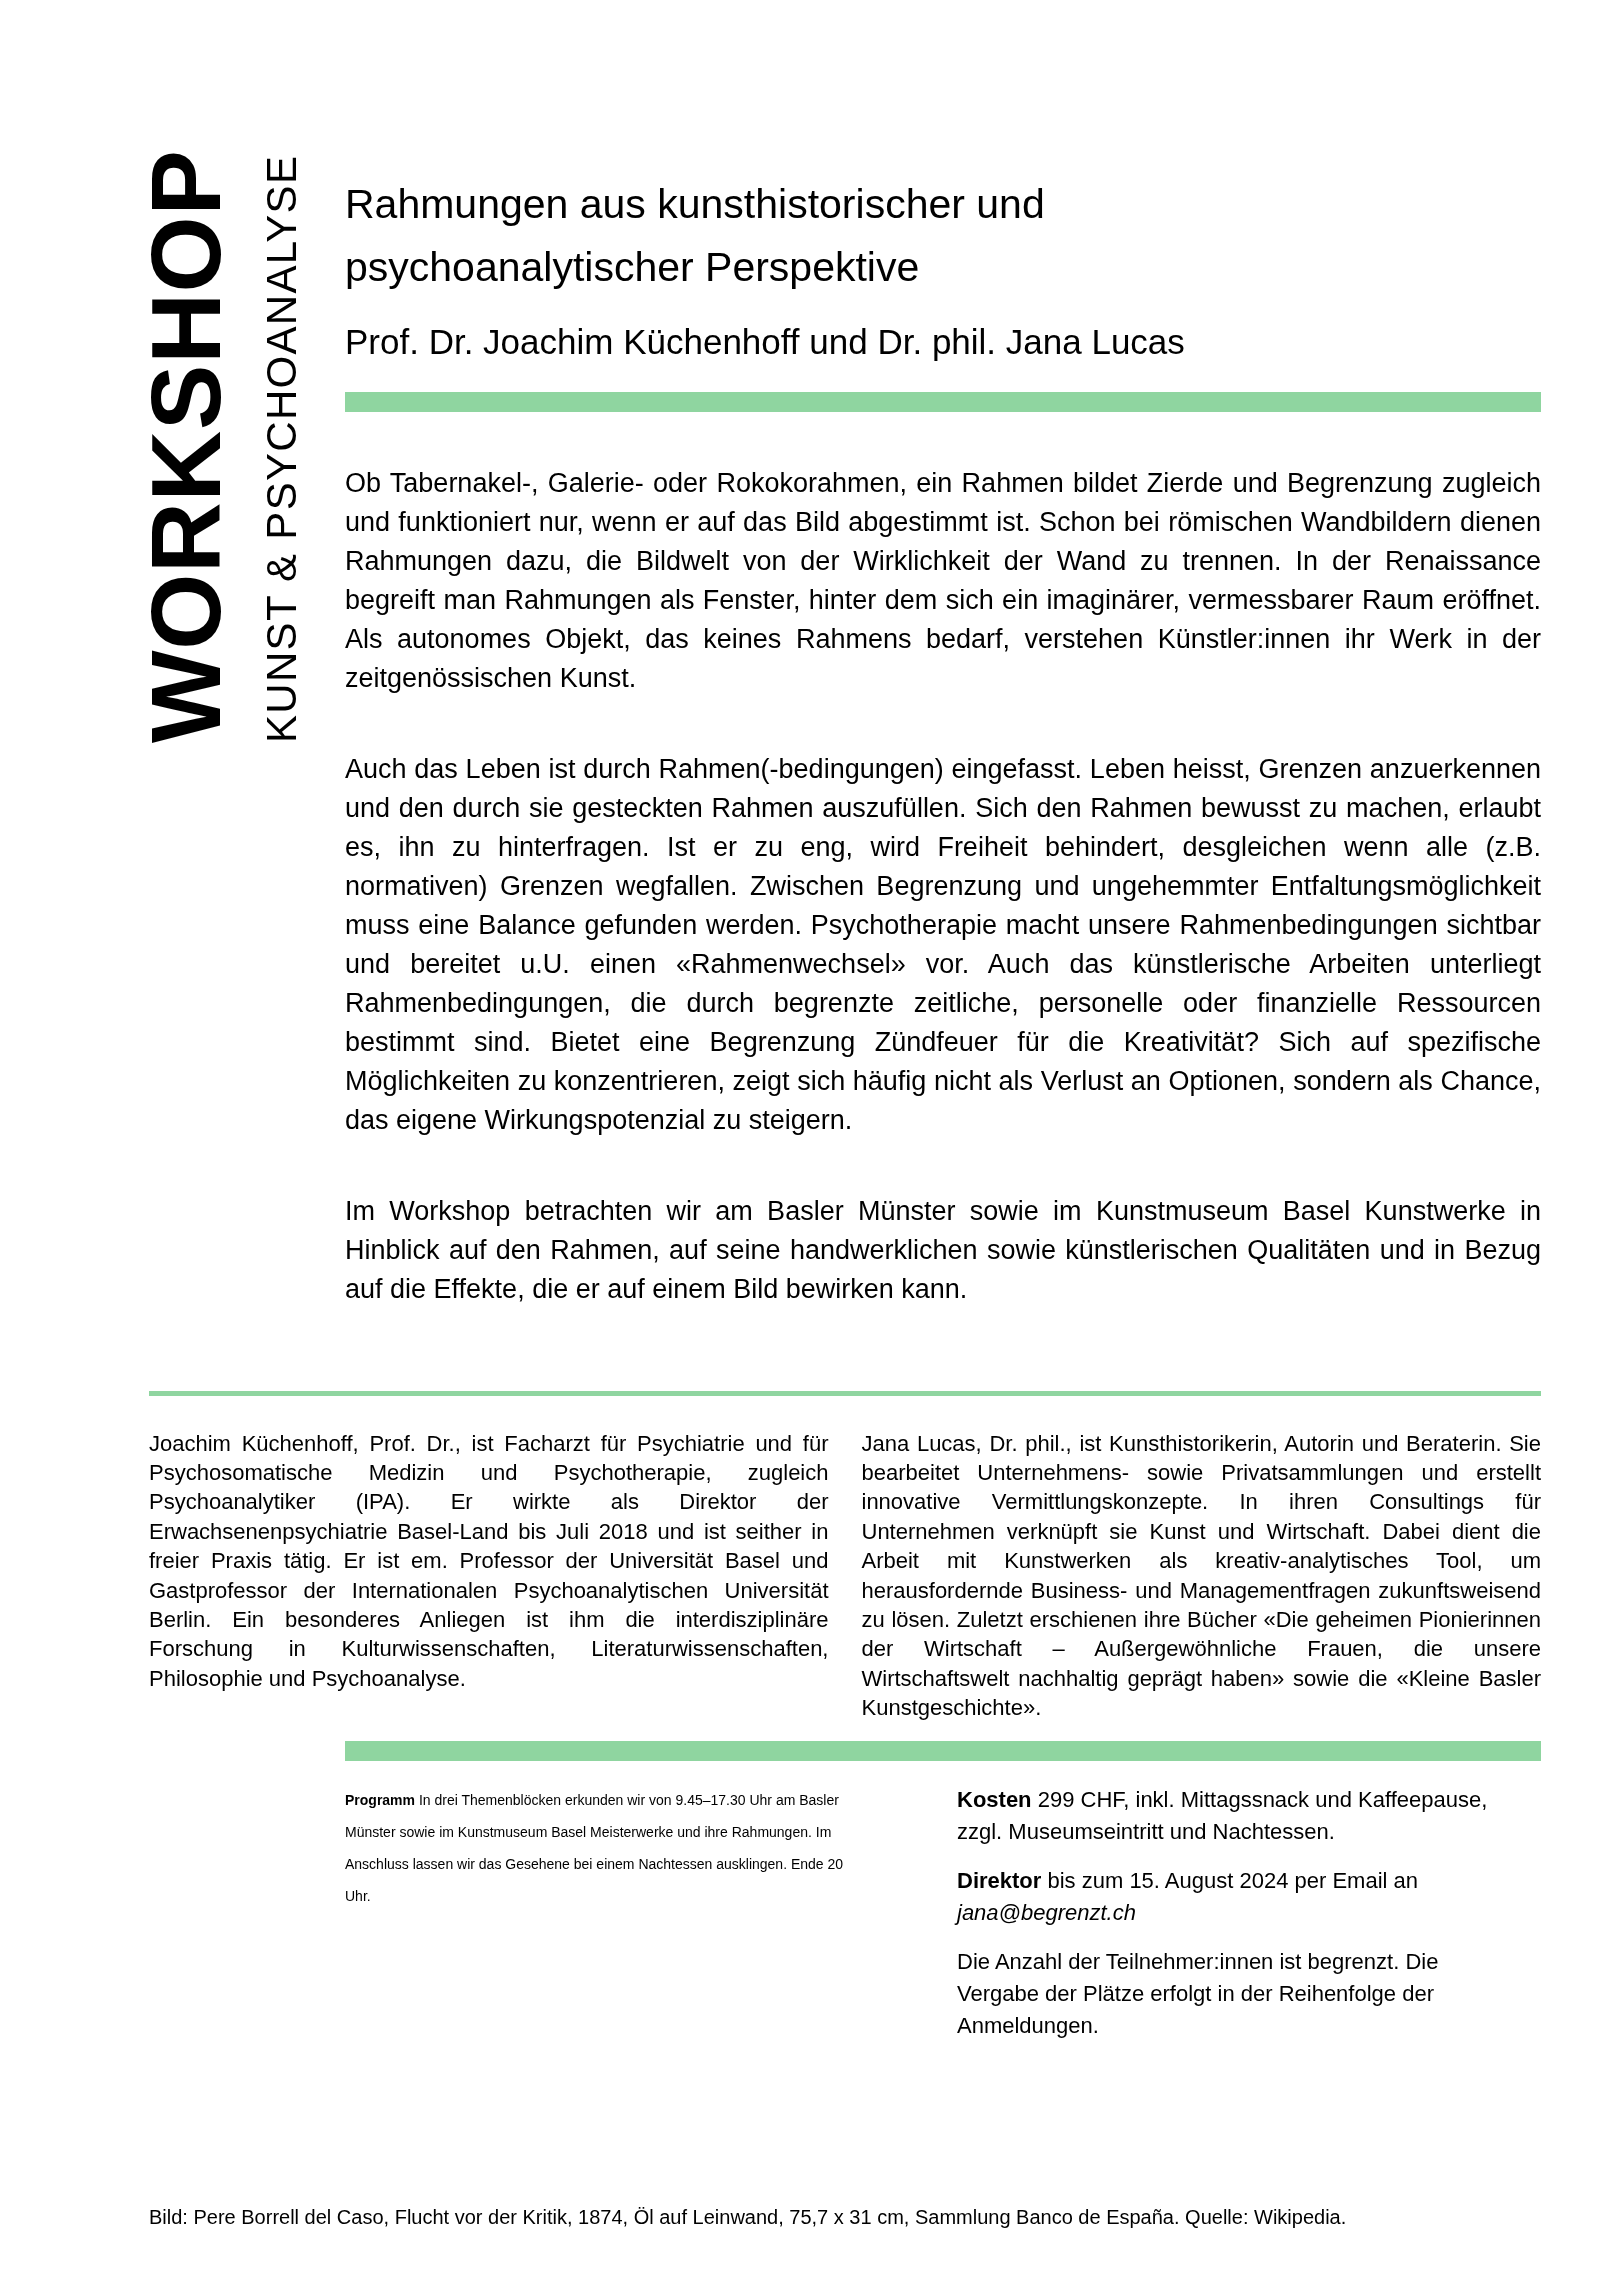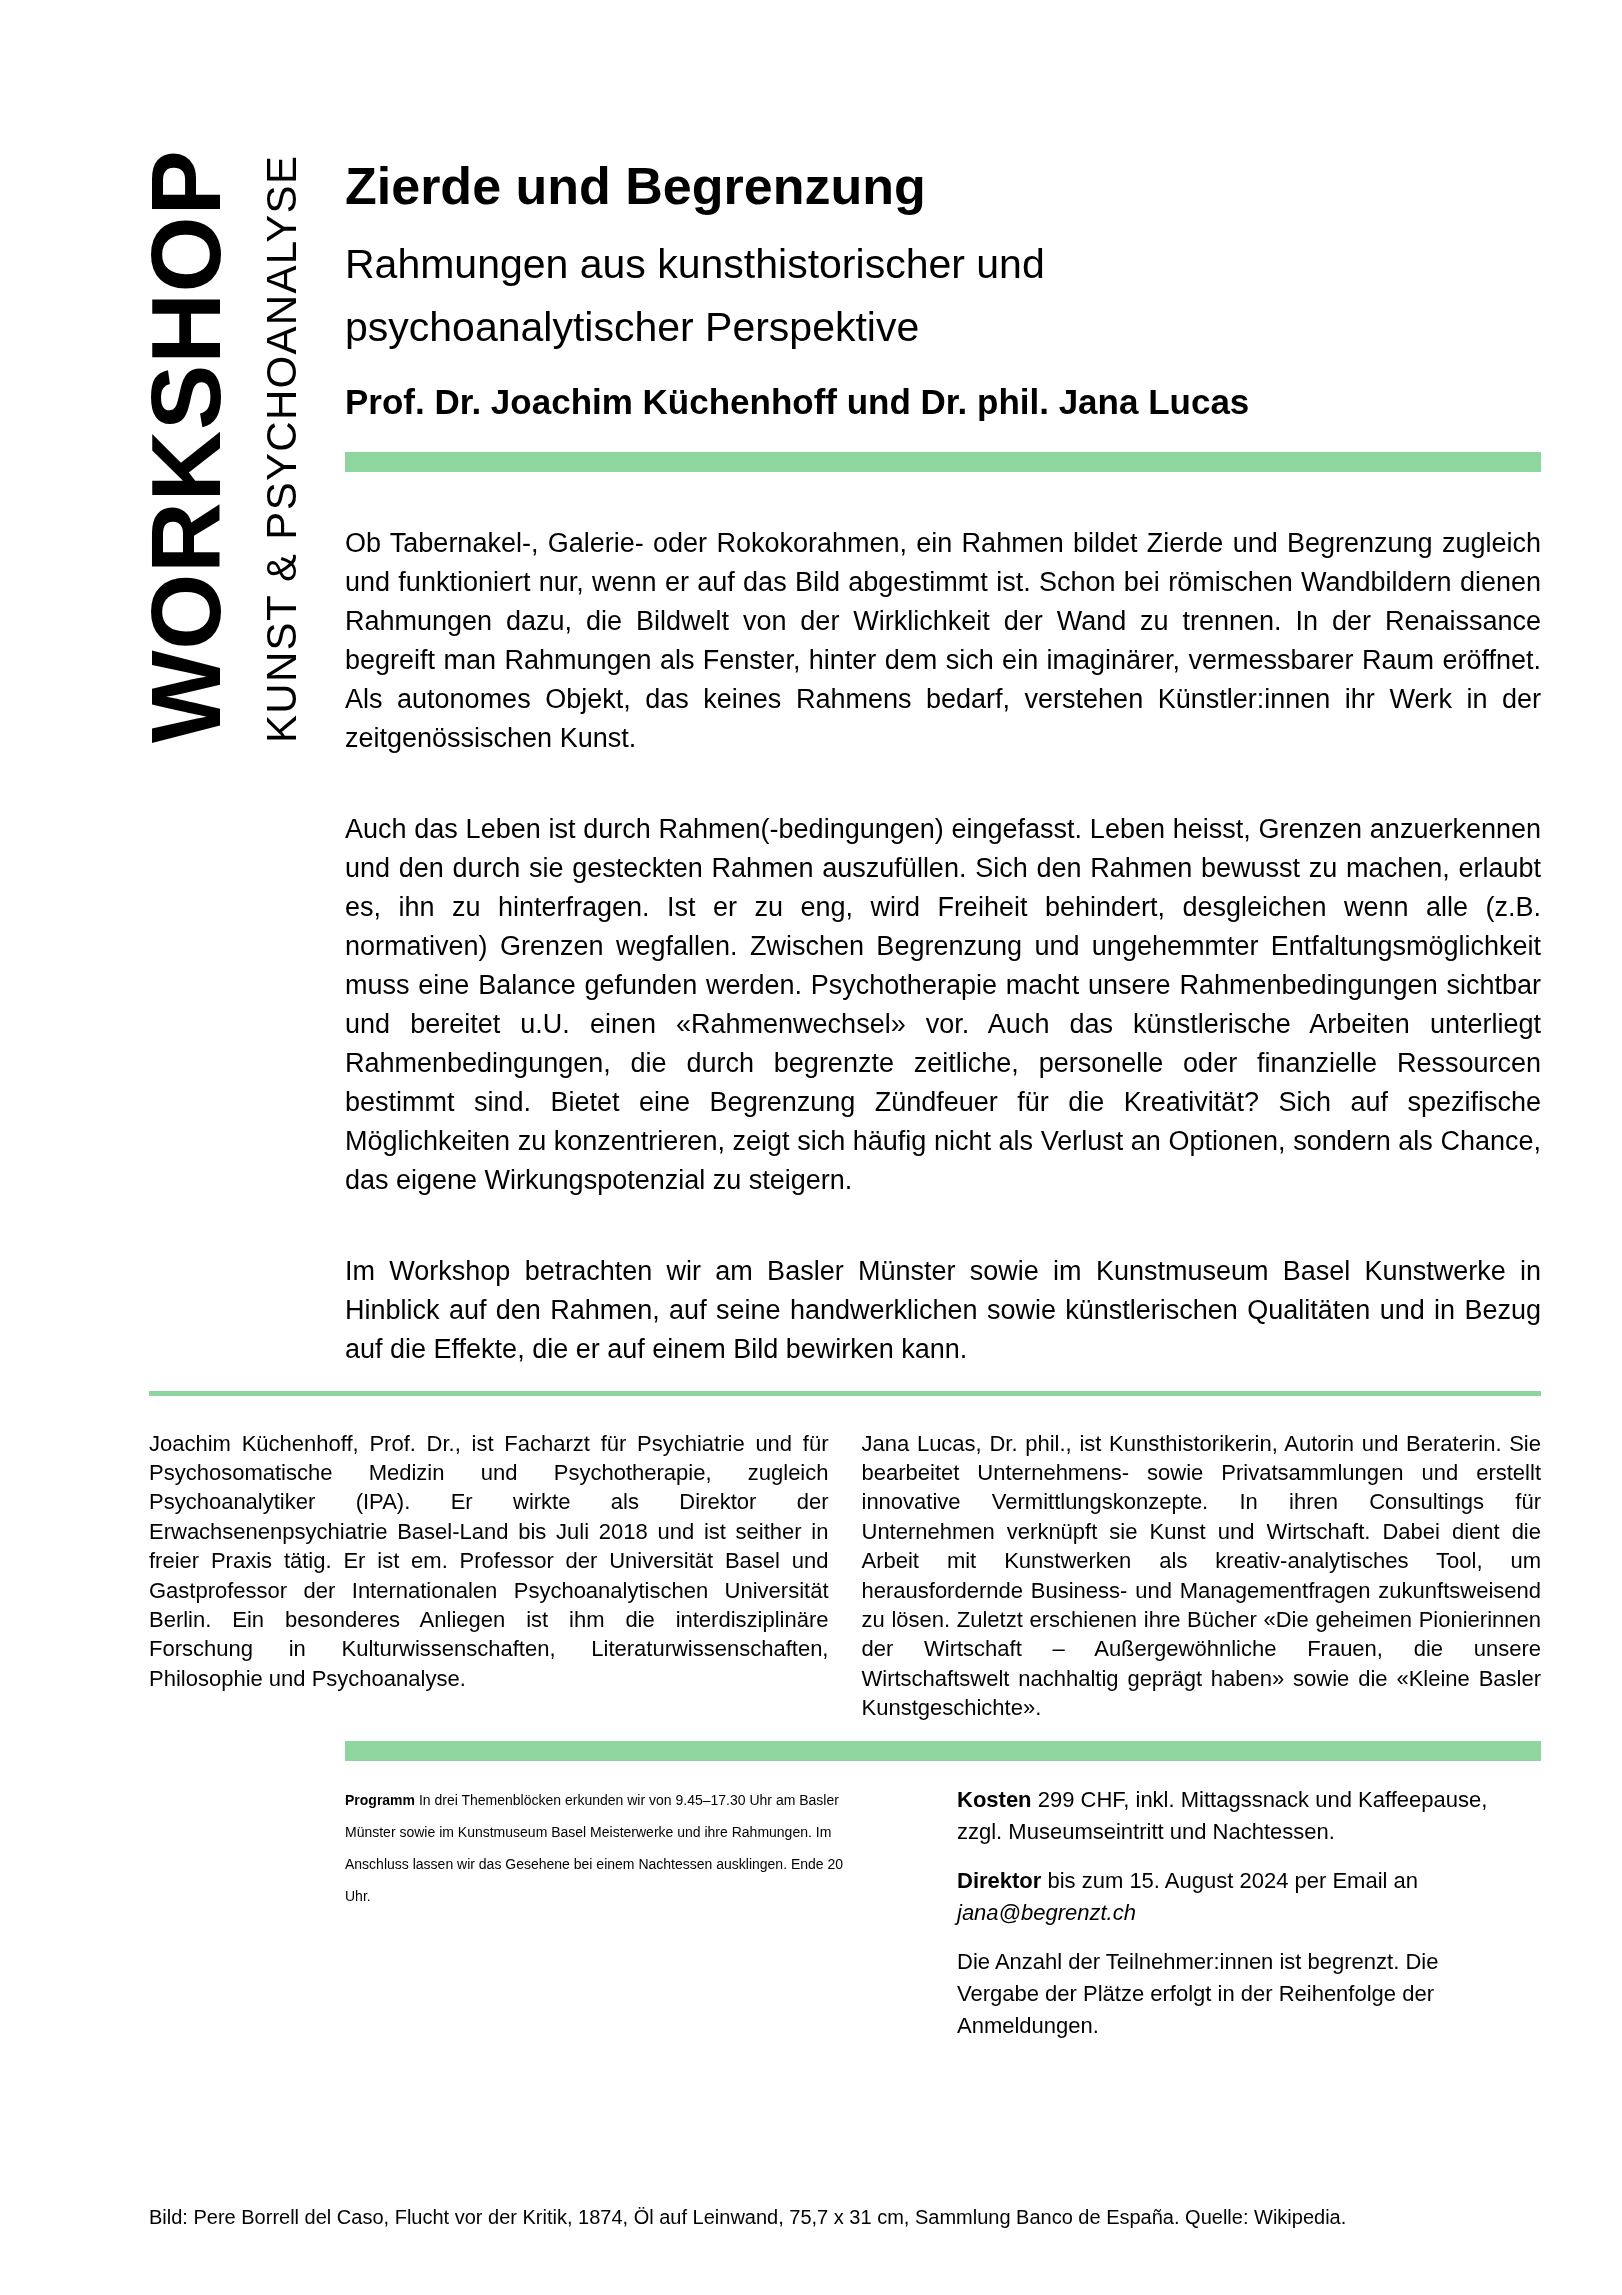--- a/index.html
+++ b/index.html
@@ -41,21 +41,21 @@
     position:absolute;left:345px;top:156px;width:1196px;
   }
   .title{
     font-size:52px;font-weight:700;line-height:60px;
   }
   .subtitle{
     font-size:41px;font-weight:400;line-height:63px;
     margin-top:17px;white-space:pre-line;
   }
   .authors{
-    font-size:35px;font-weight:700;line-height:41px;
+    font-size:35px;font-weight:400;line-height:41px;
     margin-top:22px;
   }
   .accent-bar{
     height:19.6px;background:var(--accent);
     margin-top:30px;
   }
   .intro p{
     font-size:27px;line-height:39px;
     text-align:justify;
     margin-top:52px;
@@ -109,21 +109,20 @@
 </style>
 </head>
 <body>
 
 <div class="page">
 
   <div class="vert vert-workshop">WORKSHOP</div>
   <div class="vert vert-kunst">KUNST &amp; PSYCHOANALYSE</div>
 
   <div class="main-col">
-    <div class="title">Zierde und Begrenzung</div>
     <div class="subtitle">Rahmungen aus kunsthistorischer und
 psychoanalytischer Perspektive</div>
     <div class="authors">Prof. Dr. Joachim Küchenhoff und Dr. phil. Jana Lucas</div>
 
     <div class="accent-bar"></div>
 
     <div class="intro">
       <p>Ob Tabernakel-, Galerie- oder Rokokorahmen, ein Rahmen bildet Zierde und Begrenzung zugleich und funktioniert nur, wenn er auf das Bild abgestimmt ist. Schon bei römischen Wandbildern dienen Rahmungen dazu, die Bildwelt von der Wirklichkeit der Wand zu trennen. In der Renaissance begreift man Rahmungen als Fenster, hinter dem sich ein imaginärer, vermessbarer Raum eröffnet. Als autonomes Objekt, das keines Rahmens bedarf, verstehen Künstler:innen ihr Werk in der zeitgenössischen Kunst.</p>
       <p>Auch das Leben ist durch Rahmen(-bedingungen) eingefasst. Leben heisst, Grenzen anzuerkennen und den durch sie gesteckten Rahmen auszufüllen. Sich den Rahmen bewusst zu machen, erlaubt es, ihn zu hinterfragen. Ist er zu eng, wird Freiheit behindert, desgleichen wenn alle (z.B. normativen) Grenzen wegfallen. Zwischen Begrenzung und ungehemmter Entfaltungsmöglichkeit muss eine Balance gefunden werden. Psychotherapie macht unsere Rahmenbedingungen sichtbar und bereitet u.U. einen «Rahmenwechsel» vor. Auch das künstlerische Arbeiten unterliegt Rahmenbedingungen, die durch begrenzte zeitliche, personelle oder finanzielle Ressourcen bestimmt sind. Bietet eine Begrenzung Zündfeuer für die Kreativität? Sich auf spezifische Möglichkeiten zu konzentrieren, zeigt sich häufig nicht als Verlust an Optionen, sondern als Chance, das eigene Wirkungspotenzial zu steigern.</p>
       <p>Im Workshop betrachten wir am Basler Münster sowie im Kunstmuseum Basel Kunstwerke in Hinblick auf den Rahmen, auf seine handwerklichen sowie künstlerischen Qualitäten und in Bezug auf die Effekte, die er auf einem Bild bewirken kann.</p>

